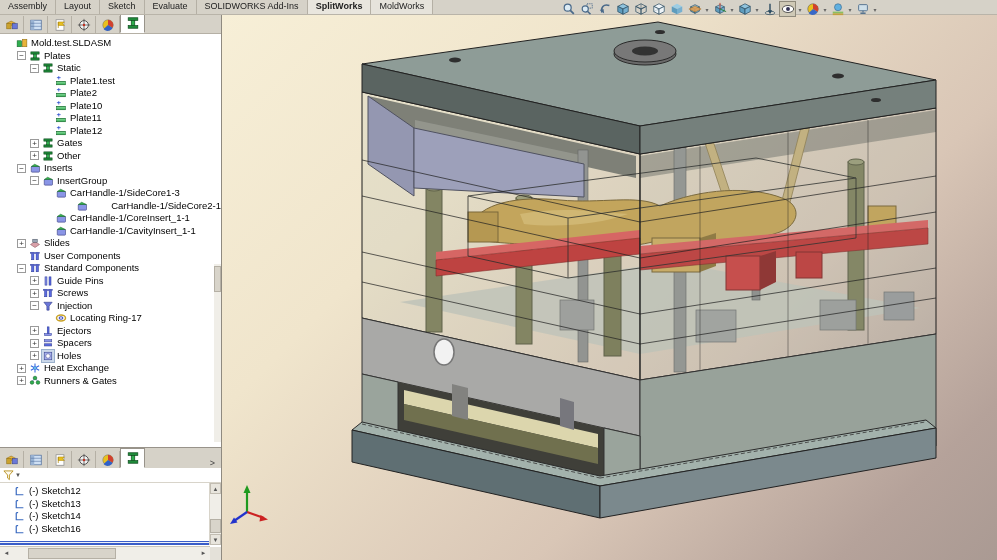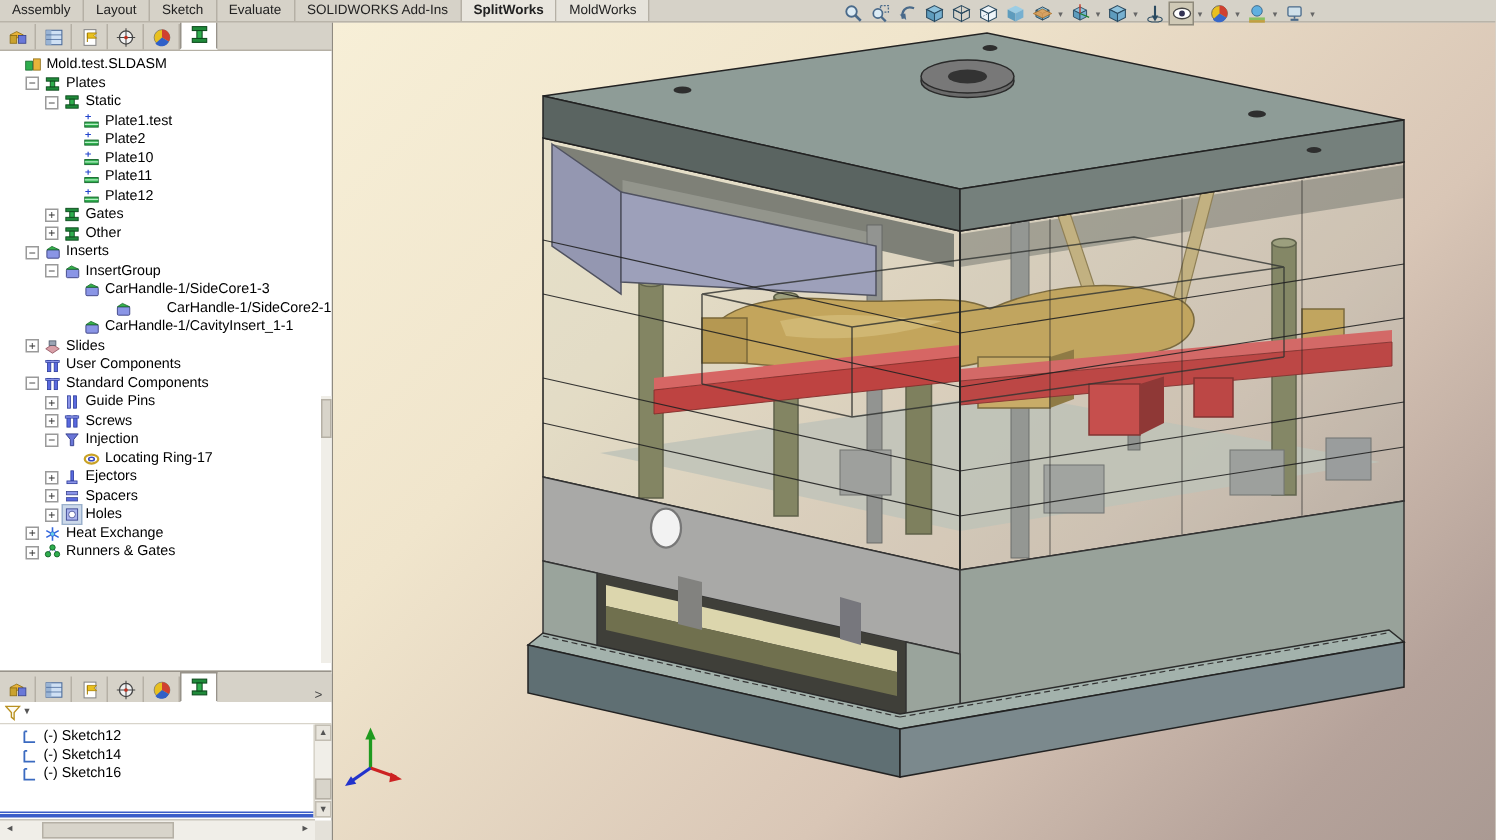--- a/index.html
+++ b/index.html
@@ -493,20 +493,27 @@
         <svg class="ticon">
           <use href="#sym-t-insert"></use>
         </svg>
         <span class="tlabel">CarHandle-1/SideCore2-1</span>
       </div>
       <div class="trow" style="padding-left: 43px;">
         <span class="exp-sp"></span>
         <svg class="ticon">
           <use href="#sym-t-insert"></use>
         </svg>
+        <span class="tlabel">CarHandle-1/CoreInsert_1-1</span>
+      </div>
+      <div class="trow" style="padding-left: 43px;">
+        <span class="exp-sp"></span>
+        <svg class="ticon">
+          <use href="#sym-t-insert"></use>
+        </svg>
         <span class="tlabel">CarHandle-1/CavityInsert_1-1</span>
       </div>
       <div class="trow" style="padding-left: 17px;">
         <span class="exp">+</span>
         <svg class="ticon">
           <use href="#sym-t-slides"></use>
         </svg>
         <span class="tlabel">Slides</span>
       </div>
       <div class="trow" style="padding-left: 17px; align-items: flex-end;">
@@ -629,20 +636,26 @@
         <use href="#sym-funnel"></use>
       </svg>
     <span class="fdd">▼</span>
   </div>
   <div class="sketchlist" id="sketchlist">
       <div class="srow">
         <svg class="ticon">
           <use href="#sym-t-sketch"></use>
         </svg>
         <span class="tlabel">(-) Sketch12</span>
+      </div>
+      <div class="srow">
+        <svg class="ticon">
+          <use href="#sym-t-sketch"></use>
+        </svg>
+        <span class="tlabel">(-) Sketch13</span>
       </div>
       <div class="srow">
         <svg class="ticon">
           <use href="#sym-t-sketch"></use>
         </svg>
         <span class="tlabel">(-) Sketch14</span>
       </div>
       <div class="srow">
         <svg class="ticon">
           <use href="#sym-t-sketch"></use>

